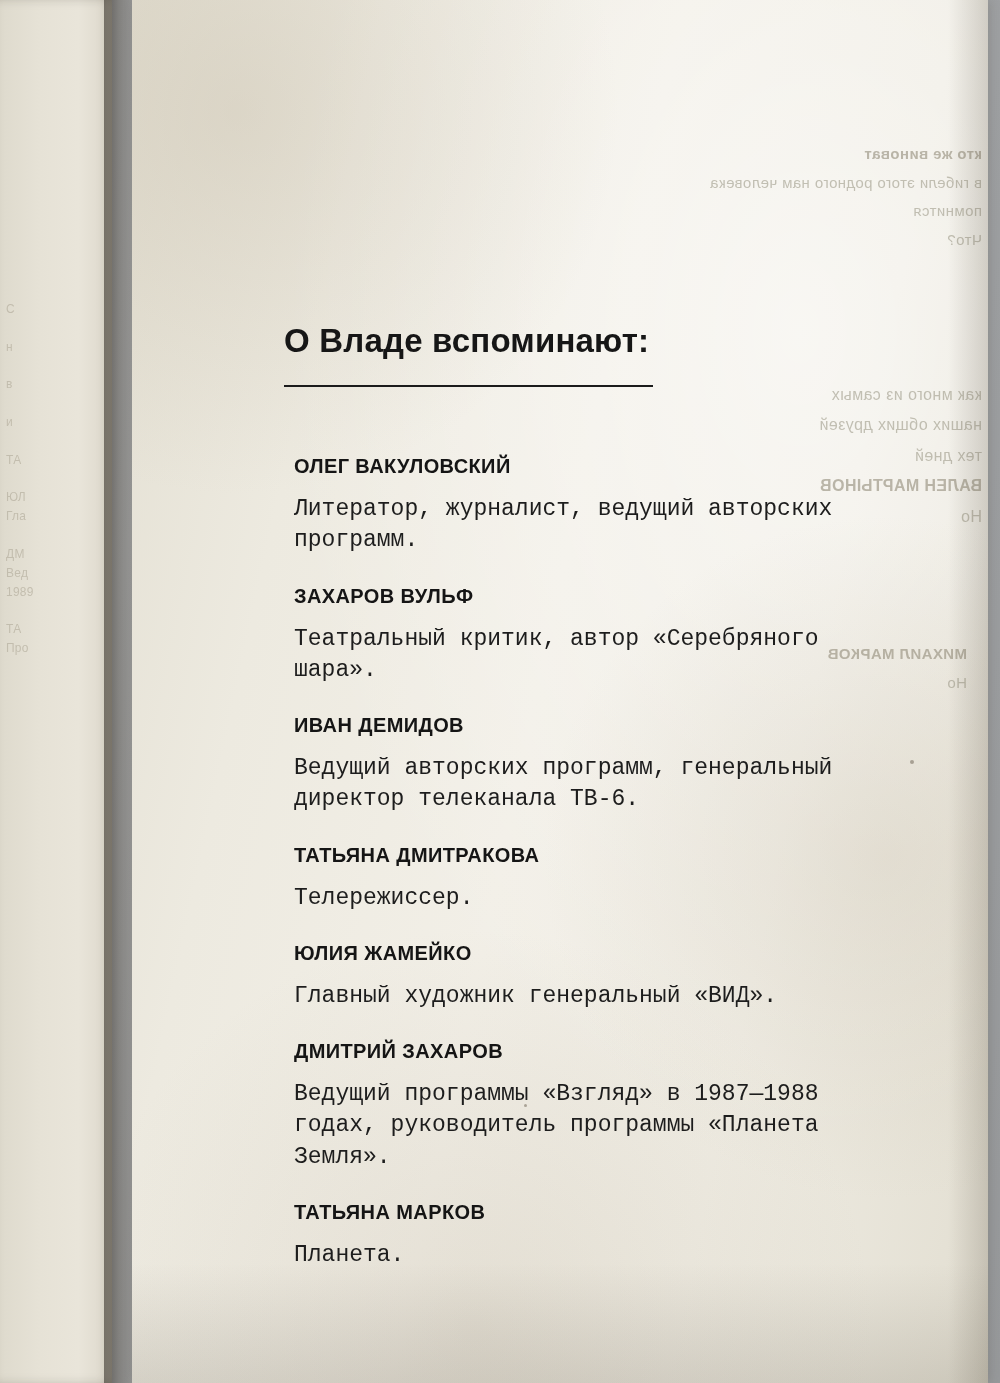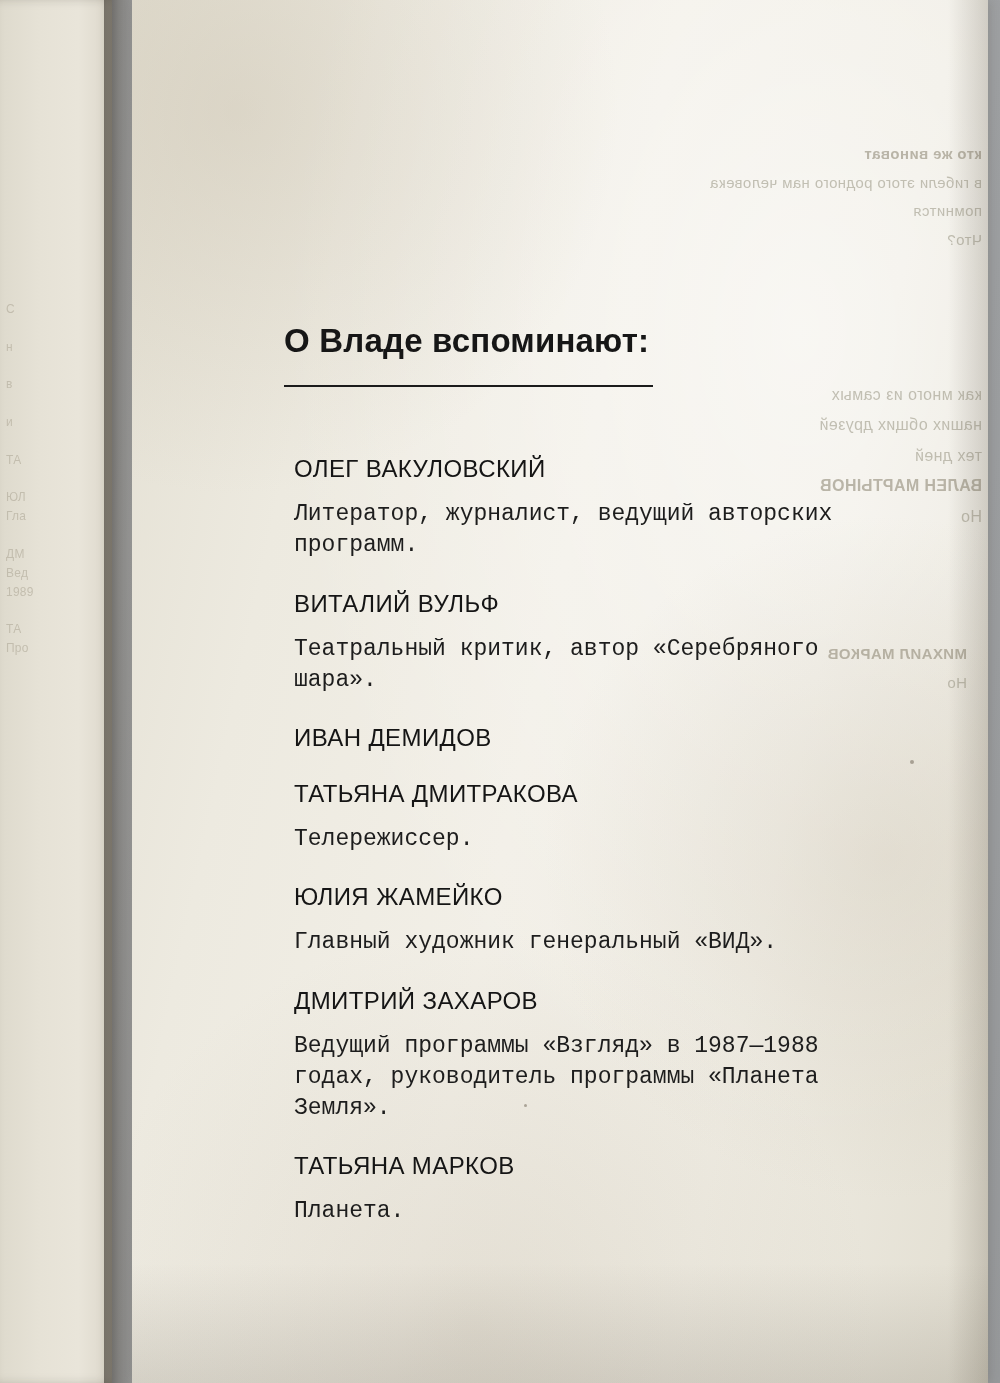--- a/index.html
+++ b/index.html
@@ -139,22 +139,22 @@
   }
 
   .entries {
     margin-top: 68px;
   }
   .entry {
     margin-bottom: 28px;
   }
   .entry-name {
     font-family: "Liberation Sans", sans-serif;
-    font-weight: normal;
-    font-size: 24px;
+    font-weight: bold;
+    font-size: 20px;
     letter-spacing: 0.4px;
     color: #151515;
     margin: 0 0 5px 10px;
   }
   .entry-desc {
     font-family: Liberation Mono, monospace;
     font-size: 23px;
     line-height: 1.36;
     color: #1d1d1d;
     margin: 16px 0 0 10px;
@@ -233,26 +233,27 @@
       <h1 class="page-title">О Владе вспоминают:</h1>
 
       <div class="entries">
 
         <div class="entry">
           <p class="entry-name">ОЛЕГ ВАКУЛОВСКИЙ</p>
           <p class="entry-desc">Литератор, журналист, ведущий авторских программ.</p>
         </div>
 
         <div class="entry">
-          <p class="entry-name">ВИТАЛИЙ ВУЛЬФ</p>
+          <p class="entry-name">ЗАХАРОВ ВУЛЬФ</p>
           <p class="entry-desc">Театральный критик, автор «Серебряного шара».</p>
         </div>
 
         <div class="entry">
           <p class="entry-name">ИВАН ДЕМИДОВ</p>
+          <p class="entry-desc">Ведущий авторских программ, генеральный директор телеканала ТВ-6.</p>
         </div>
 
         <div class="entry">
           <p class="entry-name">ТАТЬЯНА ДМИТРАКОВА</p>
           <p class="entry-desc">Телережиссер.</p>
         </div>
 
         <div class="entry">
           <p class="entry-name">ЮЛИЯ ЖАМЕЙКО</p>
           <p class="entry-desc">Главный художник генеральный «ВИД».</p>

